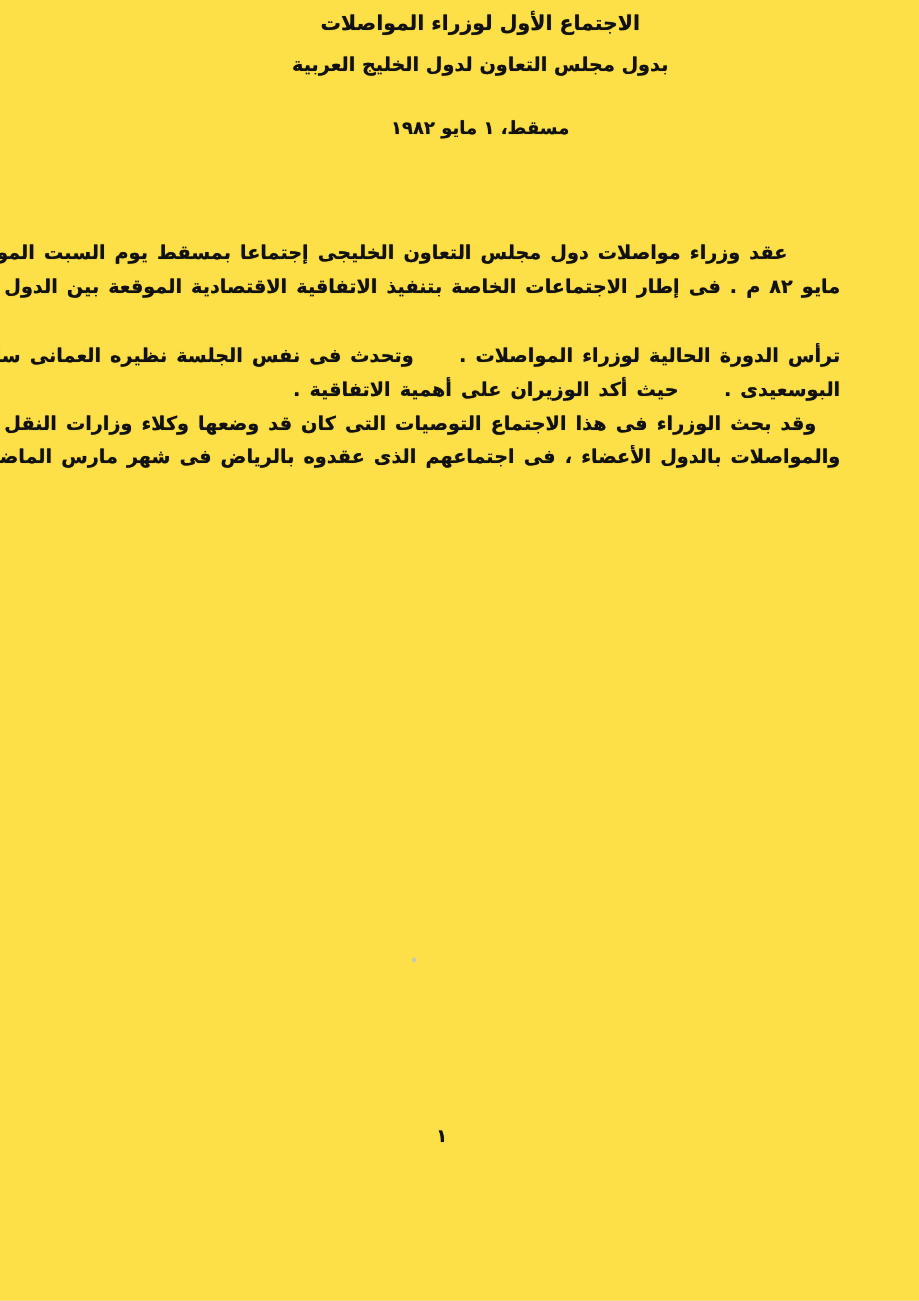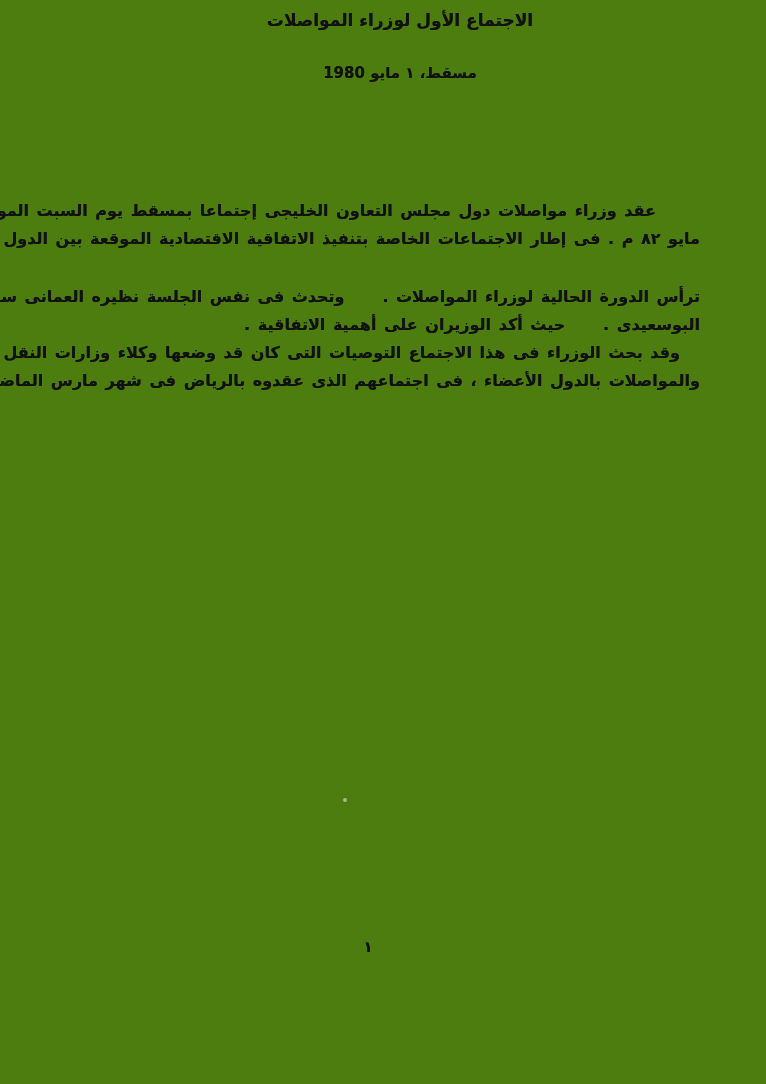--- a/index.html
+++ b/index.html
@@ -5,21 +5,21 @@
   html, body {
     margin: 0;
     padding: 0;
     background: #e8e8e8;
   }
   .page {
     position: relative;
     width: 766px;
     height: 1084px;
     margin: 0 auto;
-    background: #4d7c0f;
+    background: #fde047;
     overflow: hidden;
     direction: rtl;
     font-family: "DejaVu Sans", sans-serif;
     color: #111111;
   }
   
   .ink {
     font-weight: 700;
     text-shadow: 0 0 0.6px rgba(20,20,20,0.75);
     -webkit-font-smoothing: antialiased;
@@ -94,21 +94,22 @@
     line-height: 22px;
   }
 </style>
 </head>
 <body>
 
 <div class="page">
 
   <header class="doc-header">
     <div class="title-line1 ink">الاجتماع الأول لوزراء المواصلات</div>
-    <div class="dateline ink">مسقط، ١ مايو 1980</div>
+    <div class="title-line2 ink">بدول مجلس التعاون لدول الخليج العربية</div>
+    <div class="dateline ink">مسقط، ١ مايو ١٩٨٢</div>
   </header>
 
   <main class="doc-body ink">
     <p class="para">
       <span class="text-line indent-lg">عقد وزراء مواصلات دول مجلس التعاون الخليجى إجتماعا بمسقط يوم السبت الموافق أول</span>
       <span class="text-line">مايو ٨٢ م . فى إطار الاجتماعات الخاصة بتنفيذ الاتفاقية الاقتصادية الموقعة بين الدول الأعضاء .</span>
     </p>
 
     <p class="para">
       <span class="text-line">ترأس الدورة الحالية لوزراء المواصلات .     وتحدث فى نفس الجلسة نظيره العمانى سالم بن ناصر</span>

